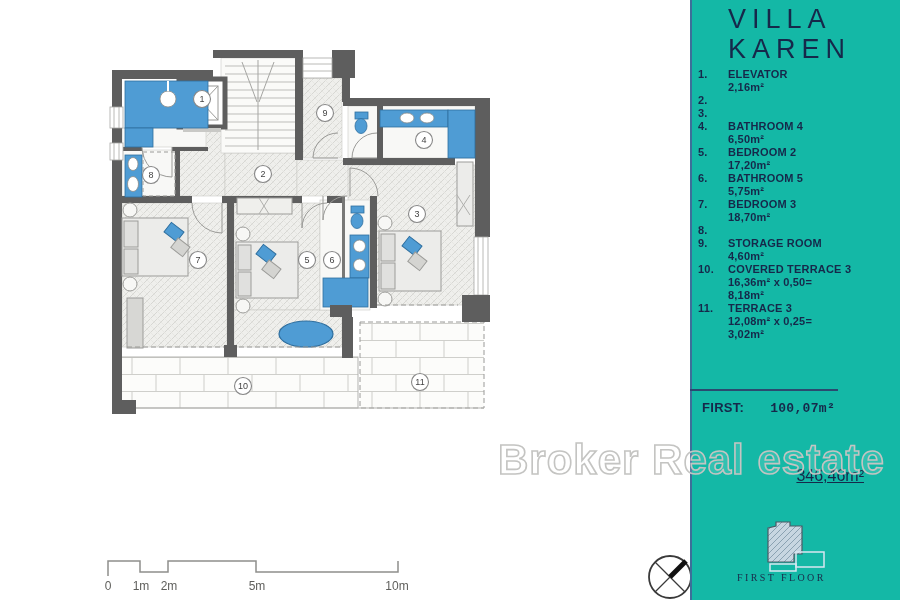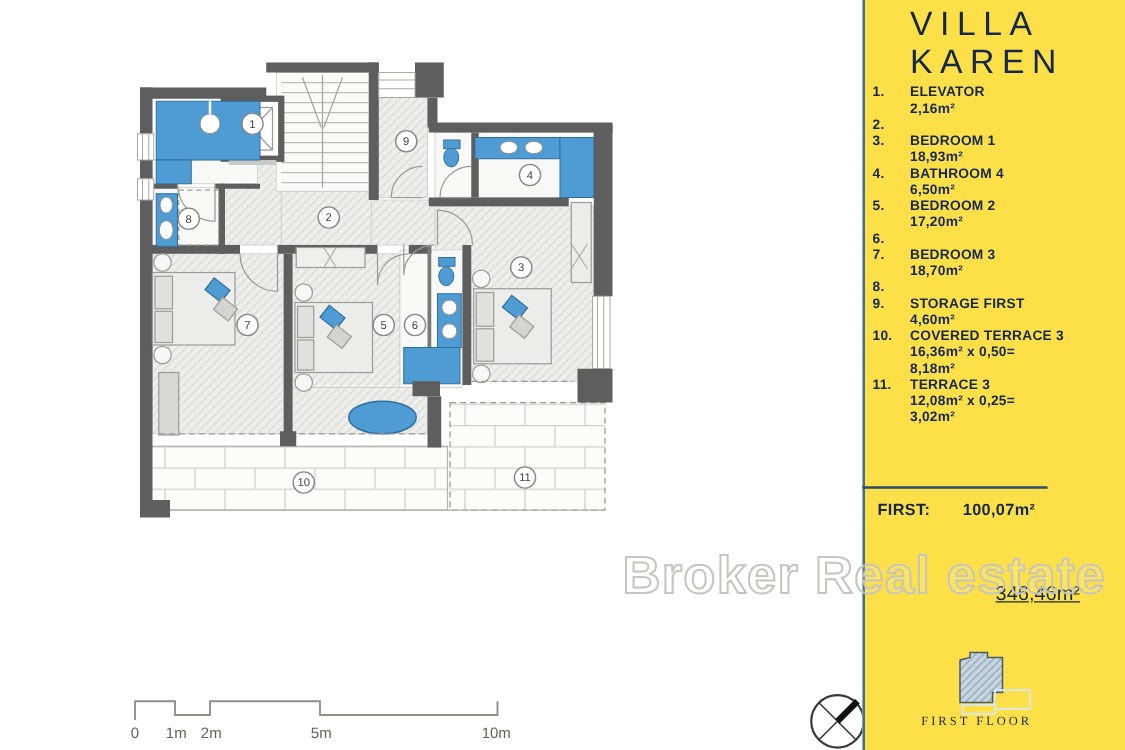--- a/index.html
+++ b/index.html
@@ -1,31 +1,31 @@
 <!DOCTYPE html>
 <html><head>
 <meta charset="utf-8">
 <style>
   html,body{margin:0;padding:0;}
   body{width:900px;height:600px;position:relative;background:#ffffff;overflow:hidden;
        font-family:"Liberation Sans", sans-serif;}
   .stage{position:absolute;left:0;top:0;width:900px;height:600px;}
   
-  .panel{position:absolute;left:690px;top:0;width:210px;height:600px;background:#fde047;z-index:1;}
+  .panel{position:absolute;left:690px;top:0;width:210px;height:600px;background:#14b8a6;z-index:1;}
   .panel-edge{position:absolute;left:0;top:0;width:2px;height:600px;background:#3D6F99;}
   .villa-title{position:absolute;left:38px;top:4px;color:#16284A;font-size:27px;
                letter-spacing:6px;line-height:30px;font-weight:400;}
   .room-list{position:absolute;left:8px;top:68px;width:196px;color:#16284A;}
   .room-item{display:flex;font-size:11px;font-weight:bold;line-height:13px;letter-spacing:.2px;}
   .room-num{flex:0 0 30px;}
   .room-txt{flex:1;}
   .divider{position:absolute;left:0px;top:389px;width:148px;height:2px;background:#2B4A70;}
   .total-row{position:absolute;left:12px;top:400px;font-size:13px;font-weight:bold;color:#16284A;
              letter-spacing:.3px;}
-  .total-row .tv{margin-left:22px;}
+  .total-row .tv{margin-left:22px;font-family:Liberation Mono, monospace;}
   .villa-total-label{position:absolute;left:12px;top:449px;font-size:17px;color:#16284A;letter-spacing:1px;}
   .villa-total-value{position:absolute;right:36px;top:467px;font-size:16px;color:#16284A;text-decoration:underline;}
   .floor-icon{position:absolute;left:742px;top:514px;z-index:2;}
   .floor-label{position:absolute;left:737px;top:572px;width:96px;text-align:left;font-size:10px;
                letter-spacing:2.4px;color:#1A2B4A;z-index:2;font-family:Liberation Serif, serif;}
   
   .watermark{position:absolute;left:488px;top:424px;z-index:3;pointer-events:none;}
   
   .plan{position:absolute;left:0;top:0;z-index:0;}
   .badge-t{font-size:9px;fill:#444;text-anchor:middle;}
@@ -277,56 +277,56 @@
           <div class="room-txt">
             <div>ELEVATOR</div>
             <div>2,16m²</div>
           </div>
         </div>
         <div class="room-item">
           <div class="room-num">2.</div>
         </div>
         <div class="room-item">
           <div class="room-num">3.</div>
-          <div class="room-txt">
-            <div>BEDROOM 1</div>
-            <div>18,93m²</div>
-          </div>
         </div>
         <div class="room-item">
           <div class="room-num">4.</div>
           <div class="room-txt">
             <div>BATHROOM 4</div>
             <div>6,50m²</div>
           </div>
         </div>
         <div class="room-item">
           <div class="room-num">5.</div>
           <div class="room-txt">
             <div>BEDROOM 2</div>
             <div>17,20m²</div>
           </div>
         </div>
         <div class="room-item">
           <div class="room-num">6.</div>
+          <div class="room-txt">
+            <div>BATHROOM 5</div>
+            <div>5,75m²</div>
+          </div>
         </div>
         <div class="room-item">
           <div class="room-num">7.</div>
           <div class="room-txt">
             <div>BEDROOM 3</div>
             <div>18,70m²</div>
           </div>
         </div>
         <div class="room-item">
           <div class="room-num">8.</div>
         </div>
         <div class="room-item">
           <div class="room-num">9.</div>
           <div class="room-txt">
-            <div>STORAGE FIRST</div>
+            <div>STORAGE ROOM</div>
             <div>4,60m²</div>
           </div>
         </div>
         <div class="room-item">
           <div class="room-num">10.</div>
           <div class="room-txt">
             <div>COVERED TERRACE 3</div>
             <div>16,36m² x 0,50=</div>
             <div>8,18m²</div>
           </div>

